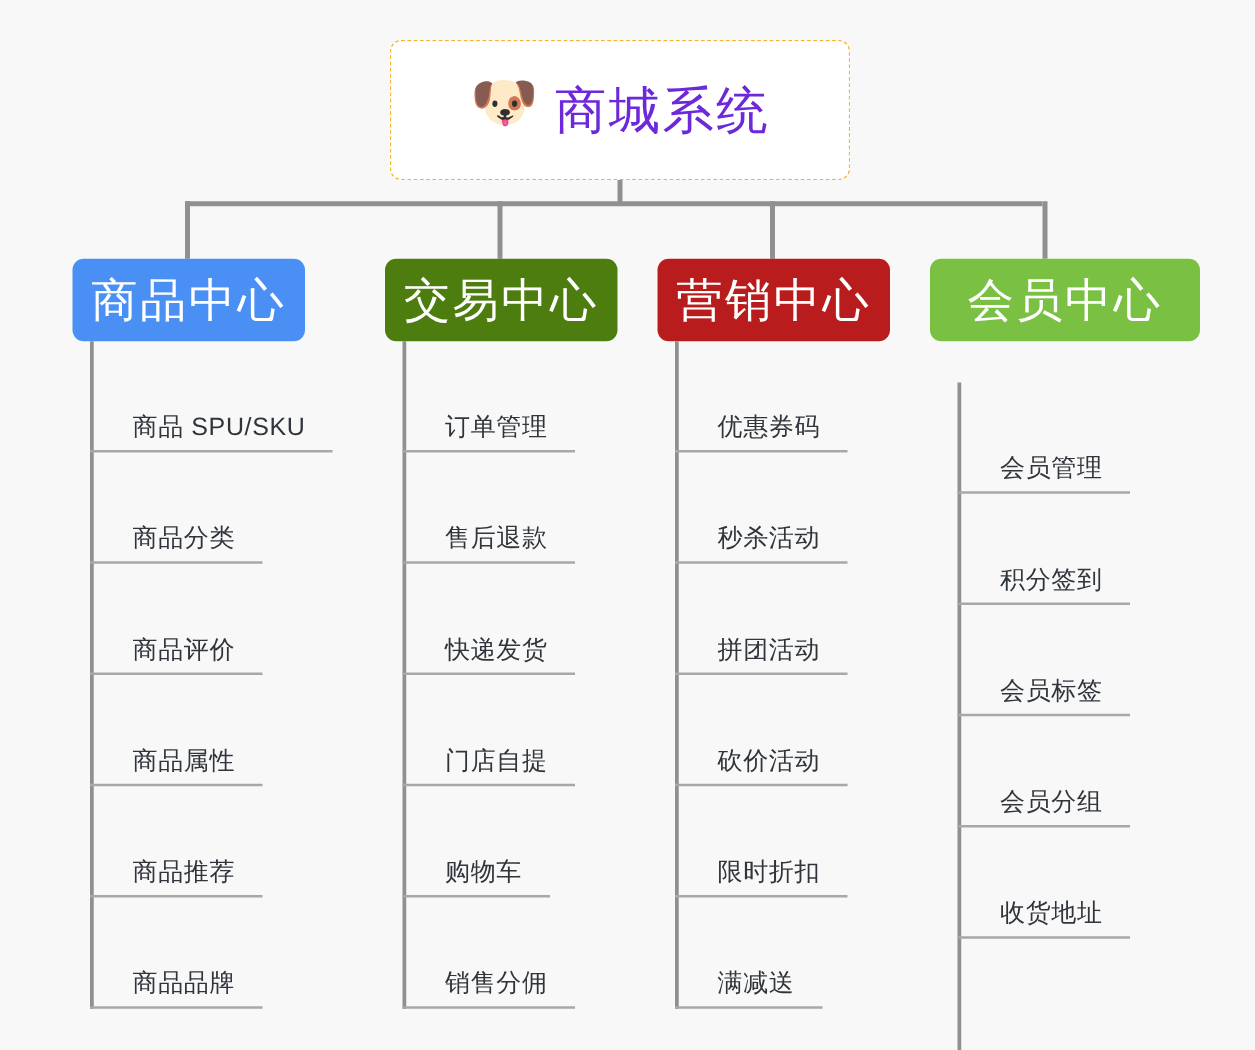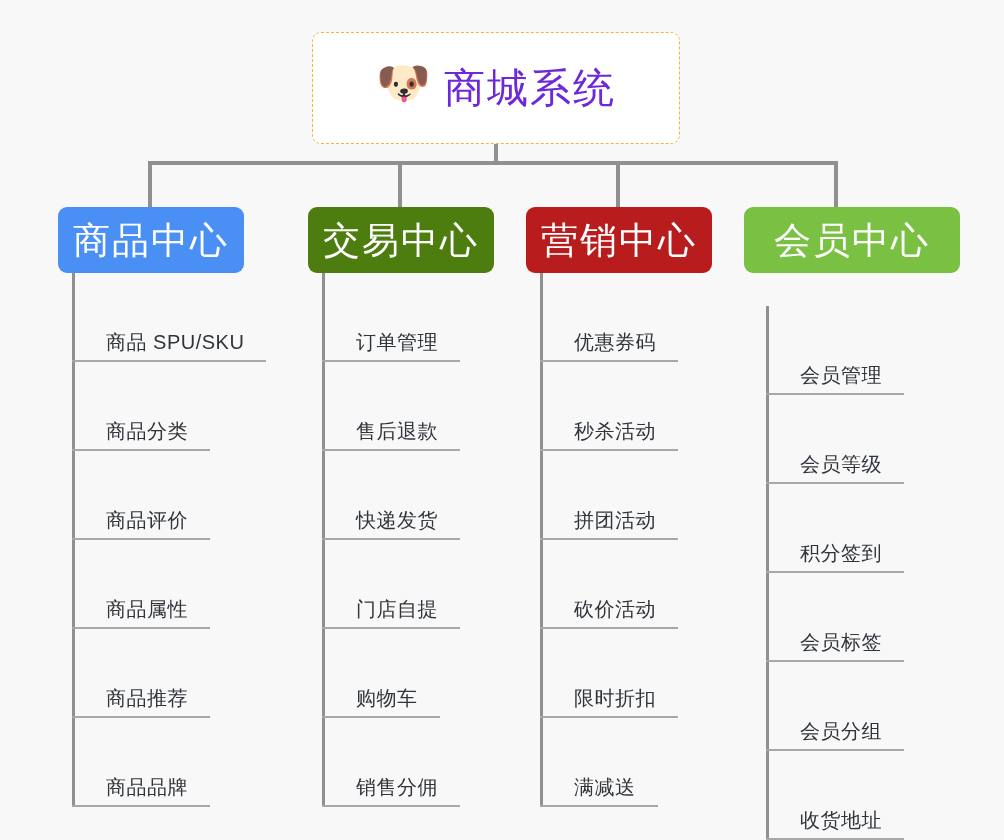--- a/index.html
+++ b/index.html
@@ -261,25 +261,20 @@
       </div>
       <div class="leaf-column" style="left: 766px; margin-top: 33px;">
         <div class="leaf-spine" style="height: 534px;"></div>
         <div class="leaf-item">
           <div class="leaf-inner">
             <span class="leaf-label">会员管理</span>
           </div>
         </div>
         <div class="leaf-item">
           <div class="leaf-inner">
-            <span class="leaf-label">会员等级</span>
-          </div>
-        </div>
-        <div class="leaf-item">
-          <div class="leaf-inner">
             <span class="leaf-label">积分签到</span>
           </div>
         </div>
         <div class="leaf-item">
           <div class="leaf-inner">
             <span class="leaf-label">会员标签</span>
           </div>
         </div>
         <div class="leaf-item">
           <div class="leaf-inner">

